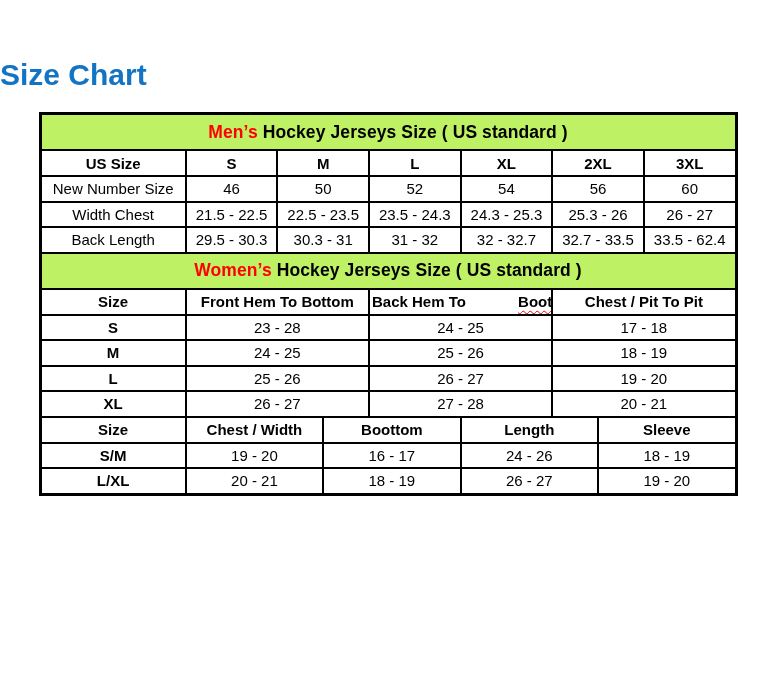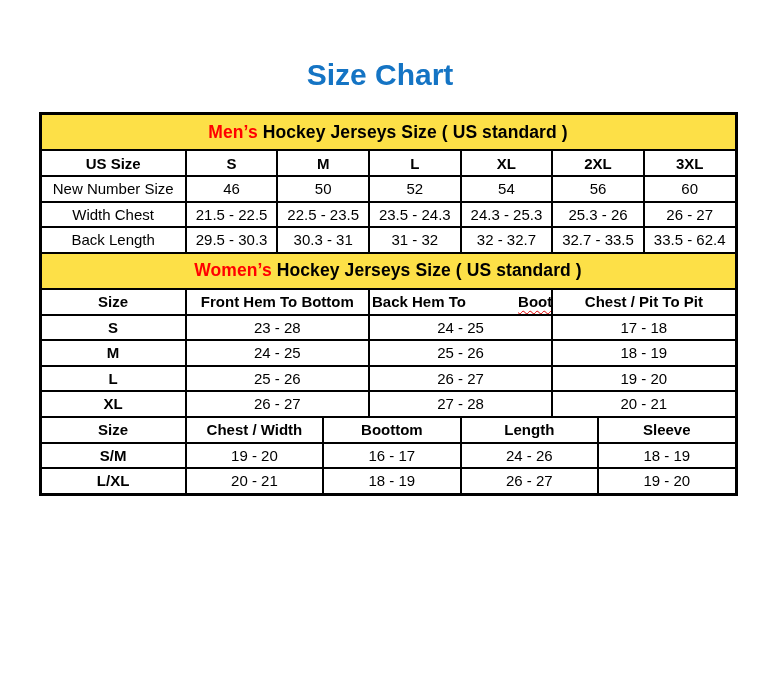--- a/index.html
+++ b/index.html
@@ -7,21 +7,20 @@
     padding: 0;
     background: #ffffff;
     width: 776px;
     height: 692px;
     font-family: "Liberation Sans", "DejaVu Sans", sans-serif;
     color: #000;
     overflow: hidden;
   }
   .page-title {
     margin: 58px 16px 21px 0;
-    text-align: center;
     font-size: 30px;
     line-height: 1.1;
     font-weight: 700;
     color: #1474c4;
     letter-spacing: 0px;
   }
   .table-wrap {
     width: 697px;
     margin: 0 auto;
     border: 1px solid #000;
@@ -35,21 +34,21 @@
   .size-table td, .size-table th {
     border: 2px solid #000;
     text-align: center;
     vertical-align: middle;
     padding: 0 2px;
     font-size: 15px;
     overflow: hidden;
     white-space: nowrap;
   }
   tr.band-row td {
-    background: #fde047;
+    background: #bef264;
     height: 34px;
     font-size: 17.5px;
     font-weight: 700;
     letter-spacing: 0.1px;
   }
   .band-accent { color: #ff0000; }
   tr.head-row th {
     height: 24px;
     font-weight: 700;
   }

